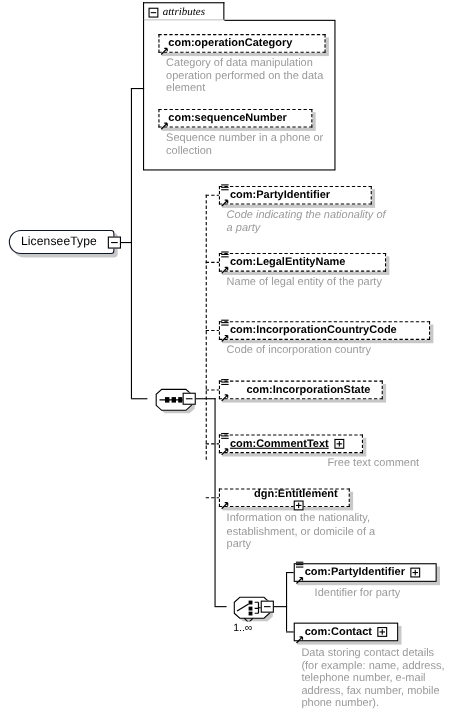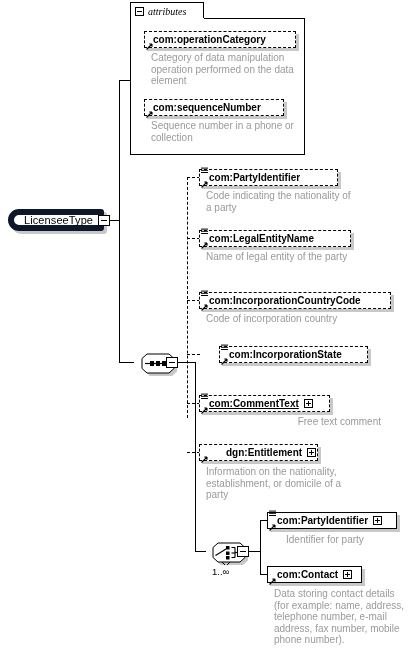--- a/index.html
+++ b/index.html
@@ -15,21 +15,21 @@
 
   
   .ln-v{position:absolute;width:1px;background:#000;}
   .ln-h{position:absolute;height:1px;background:#000;}
   .ln-v-d{position:absolute;width:0;border-left:1px dashed #000;}
   .ln-h-d{position:absolute;height:0;border-top:1px dashed #000;}
 
   
   .typebox{
     position:absolute;
-    border:6px solid #0f172a;
+    border:1px solid #0f172a;
     border-radius:11px 3px 3px 11px;
     background:#fff;
     box-sizing:border-box;
     box-shadow:3px 3px 0 0 #c8c8c8;
     display:flex;align-items:center;
   }
   .typebox .tb-label{
     font-size:11px;color:#000;font-weight:normal;
     padding-left:10px;letter-spacing:.1px;white-space:nowrap;
   }
@@ -161,21 +161,21 @@
     <svg class="glyph-lines" viewBox="0 0 7 8">
       <rect x="0" y="0.6" width="7" height="1" fill="#000"></rect>
       <rect x="0" y="2.8" width="7" height="1" fill="#000"></rect>
       <rect x="0" y="5.0" width="7" height="1" fill="#000"></rect>
     </svg>
     <svg class="glyph-arrow" viewBox="0 0 8 8">
       <path d="M0.5 7.5 L6 2 M6 2 L3.3 2 M6 2 L6 4.7" stroke="#000" stroke-width="1.1" fill="none"></path>
     </svg>
     <span class="n-label">com:PartyIdentifier</span>
   </div>
-  <div class="doc" style="left:206px;top:190px;width:145px;">Code indicating the nationality of a party</div>
+  <div class="doc" style="left:206px;top:190px;width:145px;font-style:italic;">Code indicating the nationality of a party</div>
 
   <div class="ln-h-d" style="left:187px;top:238px;width:13px;"></div>
   <div class="node dashed" style="left:199px;top:230px;width:152px;height:17px;padding:0 6px 0 9px;">
     <svg class="glyph-lines" viewBox="0 0 7 8">
       <rect x="0" y="0.6" width="7" height="1" fill="#000"></rect>
       <rect x="0" y="2.8" width="7" height="1" fill="#000"></rect>
       <rect x="0" y="5.0" width="7" height="1" fill="#000"></rect>
     </svg>
     <svg class="glyph-arrow" viewBox="0 0 8 8">
       <path d="M0.5 7.5 L6 2 M6 2 L3.3 2 M6 2 L6 4.7" stroke="#000" stroke-width="1.1" fill="none"></path>
@@ -192,21 +192,21 @@
       <rect x="0" y="5.0" width="7" height="1" fill="#000"></rect>
     </svg>
     <svg class="glyph-arrow" viewBox="0 0 8 8">
       <path d="M0.5 7.5 L6 2 M6 2 L3.3 2 M6 2 L6 4.7" stroke="#000" stroke-width="1.1" fill="none"></path>
     </svg>
     <span class="n-label">com:IncorporationCountryCode</span>
   </div>
   <div class="doc" style="left:206px;top:313px;width:175px;">Code of incorporation country</div>
 
   <div class="ln-h-d" style="left:187px;top:354px;width:13px;"></div>
-  <div class="node dashed" style="left:199px;top:346px;width:149px;height:17px;padding:0 6px 0 9px;margin-left:20px;">
+  <div class="node dashed" style="left:199px;top:346px;width:149px;height:17px;padding:0 6px 0 24px;">
     <svg class="glyph-lines" viewBox="0 0 7 8">
       <rect x="0" y="0.6" width="7" height="1" fill="#000"></rect>
       <rect x="0" y="2.8" width="7" height="1" fill="#000"></rect>
       <rect x="0" y="5.0" width="7" height="1" fill="#000"></rect>
     </svg>
     <svg class="glyph-arrow" viewBox="0 0 8 8">
       <path d="M0.5 7.5 L6 2 M6 2 L3.3 2 M6 2 L6 4.7" stroke="#000" stroke-width="1.1" fill="none"></path>
     </svg>
     <span class="n-label">com:IncorporationState</span>
   </div>
@@ -220,21 +220,21 @@
     </svg>
     <svg class="glyph-arrow" viewBox="0 0 8 8">
       <path d="M0.5 7.5 L6 2 M6 2 L3.3 2 M6 2 L6 4.7" stroke="#000" stroke-width="1.1" fill="none"></path>
     </svg>
     <span class="n-label">com:CommentText</span>
     <span class="sq plus n-plus"></span>
   </div>
   <div class="doc" style="left:206px;top:416px;width:175px;text-align:right;">Free text comment</div>
 
   <div class="ln-h-d" style="left:187px;top:452px;width:13px;"></div>
-  <div class="node dashed" style="left:199px;top:444px;width:119px;height:17px;padding:0 5px 0 26px;">
+  <div class="node dashed" style="left:199px;top:444px;width:119px;height:17px;padding:0 5px 0 26px;flex-direction:column;">
     <svg class="glyph-arrow" viewBox="0 0 8 8">
       <path d="M0.5 7.5 L6 2 M6 2 L3.3 2 M6 2 L6 4.7" stroke="#000" stroke-width="1.1" fill="none"></path>
     </svg>
     <span class="n-label">dgn:Entitlement</span>
     <span class="sq plus n-plus"></span>
   </div>
   <div class="doc" style="left:206px;top:466px;width:145px;">Information on the nationality, establishment, or domicile of a party</div>
 
   <div class="compositor" style="left:204px;top:537px;width:48px;height:28px;">
     <svg width="48" height="28" viewBox="0 0 48 28">

